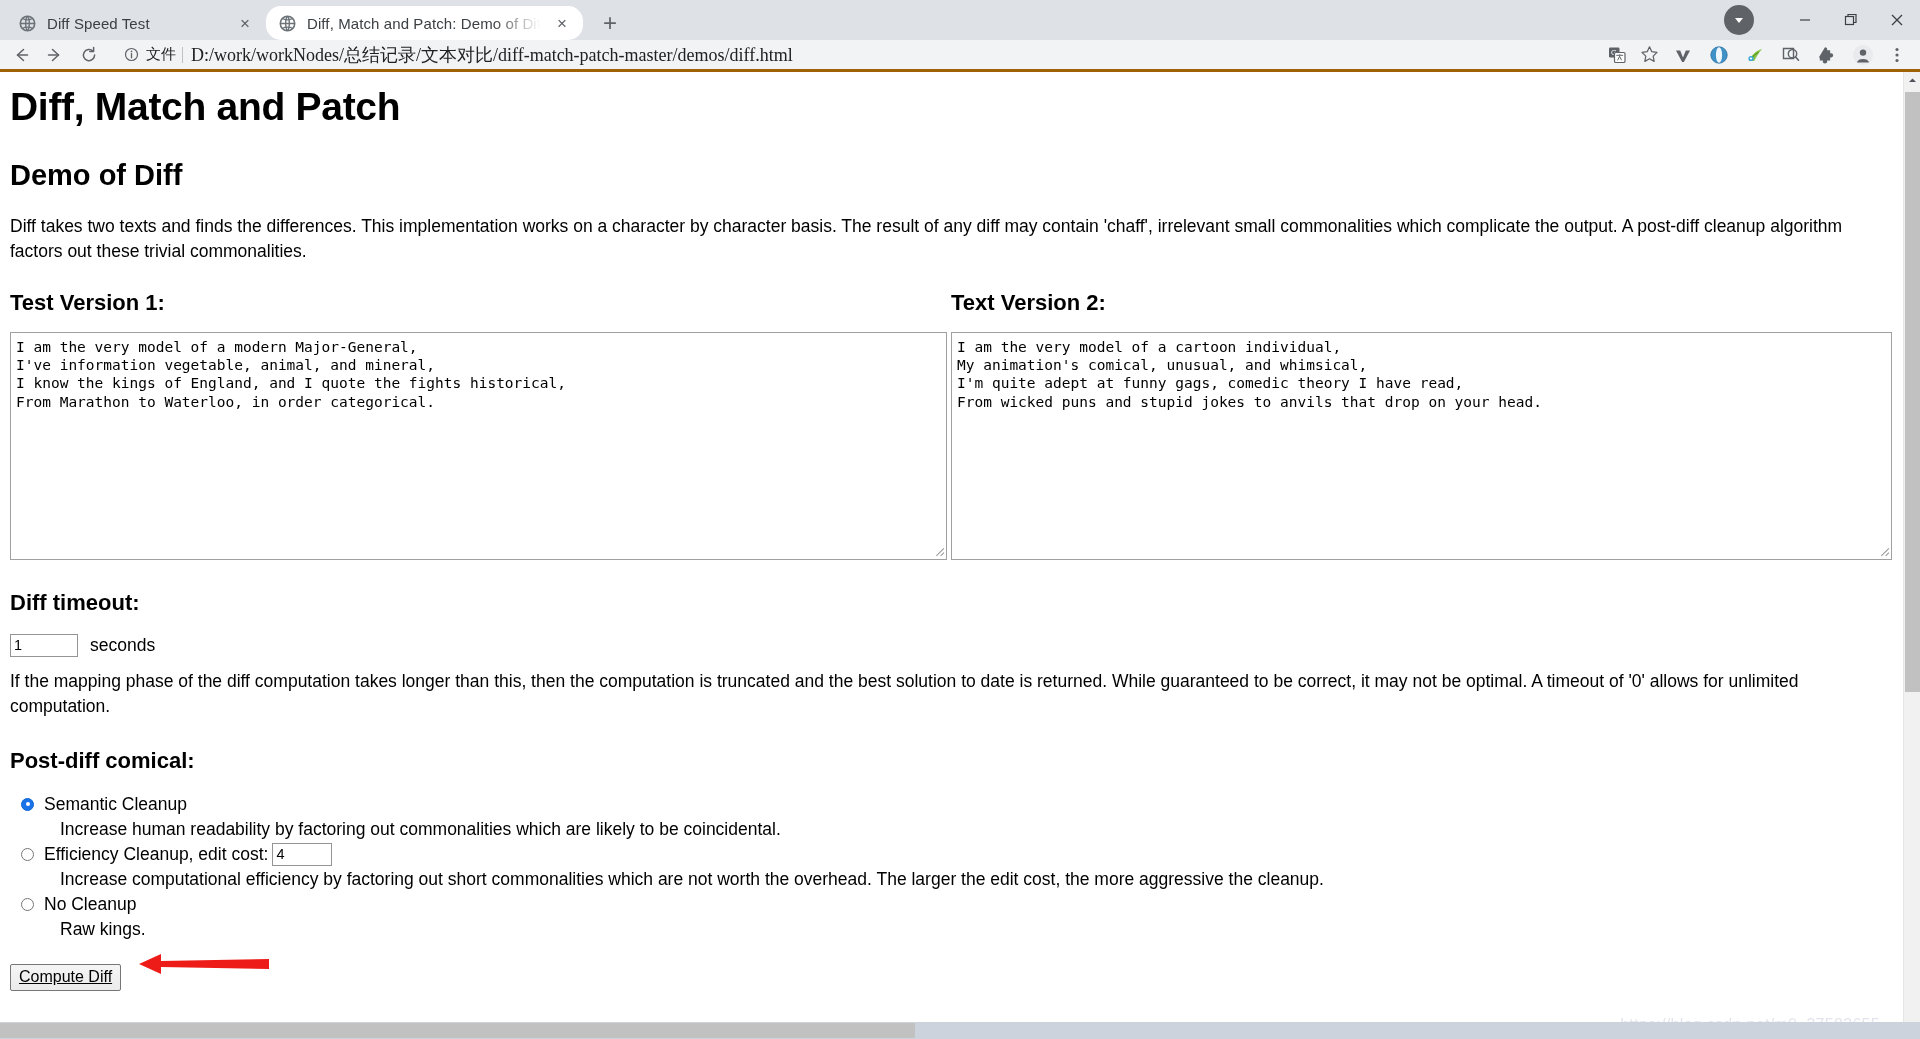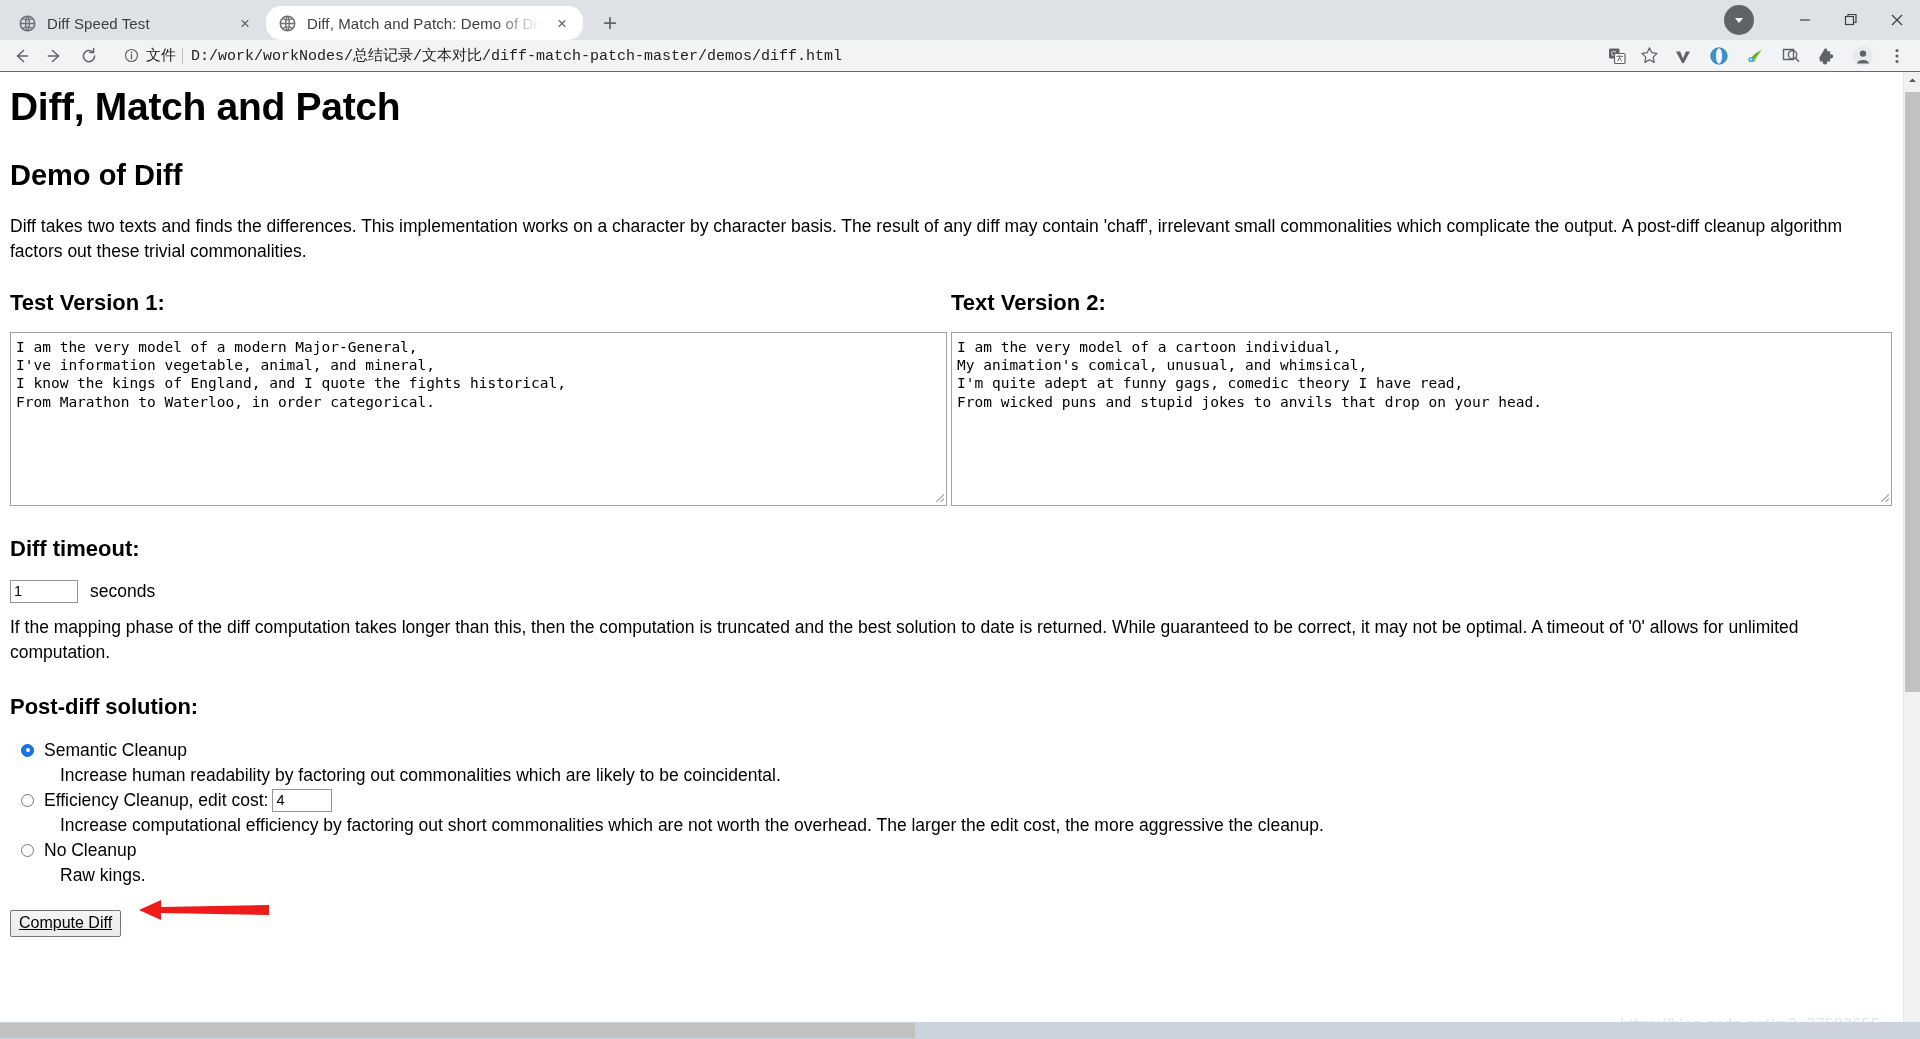--- a/index.html
+++ b/index.html
@@ -99,21 +99,21 @@
   }
 
   
   .toolbar {
     height: 32px;
     background: #f1f3f4;
     display: flex;
     align-items: center;
     padding: 0 8px 0 4px;
     flex: 0 0 32px;
-    border-bottom: 1px solid #a16207;
+    border-bottom: 3px solid #a16207;
   }
   .navbtn {
     width: 34px; height: 30px;
     display: flex; align-items: center; justify-content: center;
     color: #5f6368;
     flex: 0 0 34px;
   }
   .omnibox {
     flex: 1 1 auto;
     height: 26px;
@@ -139,26 +139,26 @@
     margin-right: 6px;
     font-family: "DejaVu Sans", sans-serif;
   }
   .omni-divider {
     width: 1px; height: 16px;
     background: #bdc1c6;
     margin-right: 8px;
     flex: 0 0 1px;
   }
   .omni-url {
-    font-size: 15px;
+    font-size: 18px;
     color: #202124;
     white-space: nowrap;
     overflow: hidden;
     flex: 1 1 auto;
-    font-family: Liberation Mono, monospace;
+    font-family: Liberation Serif, serif;
   }
   .tb-icon {
     width: 30px; height: 28px;
     display: flex; align-items: center; justify-content: center;
     flex: 0 0 30px;
     margin-left: 2px;
   }
   .tb-icon.wide { width: 34px; flex: 0 0 34px; }
 
   
@@ -201,21 +201,21 @@
   .col { width: 50%; padding-right: 0; }
   .col:first-child { padding-right: 4px; }
   h3.colhead {
     font-size: 22px;
     font-weight: bold;
     margin: 0 0 16px 0;
     color: #000;
   }
   .ta {
     width: 100%;
-    height: 174px;
+    height: 228px;
     border: 1px solid #a0a0a0;
     background: #fff;
     padding: 5px 4px 4px 5px;
     font-family: "DejaVu Sans Mono", monospace;
     font-size: 14.5px;
     line-height: 18.3px;
     color: #000;
     white-space: pre;
     overflow: hidden;
     position: relative;
@@ -537,21 +537,21 @@
         </div>
       </div>
 
       <h3 class="sect">Diff timeout:</h3>
       <div class="timeout-row">
         <input class="txt timeout-input" type="text" value="1" style="">
         <span class="secondslabel">seconds</span>
       </div>
       <p class="body" style="margin-top:12px;">If the mapping phase of the diff computation takes longer than this, then the computation is truncated and the best solution to date is returned. While guaranteed to be correct, it may not be optimal. A timeout of '0' allows for unlimited computation.</p>
 
-      <h3 class="sect">Post-diff solution:</h3>
+      <h3 class="sect">Post-diff comical:</h3>
 
       <div class="radio-block">
 
         <div class="radio-row">
           <span class="radio checked"></span>
           <span class="radio-label">Semantic Cleanup</span>
         </div>
         <div class="radio-desc">Increase human readability by factoring out commonalities which are likely to be coincidental.</div>
 
         <div class="radio-row">

